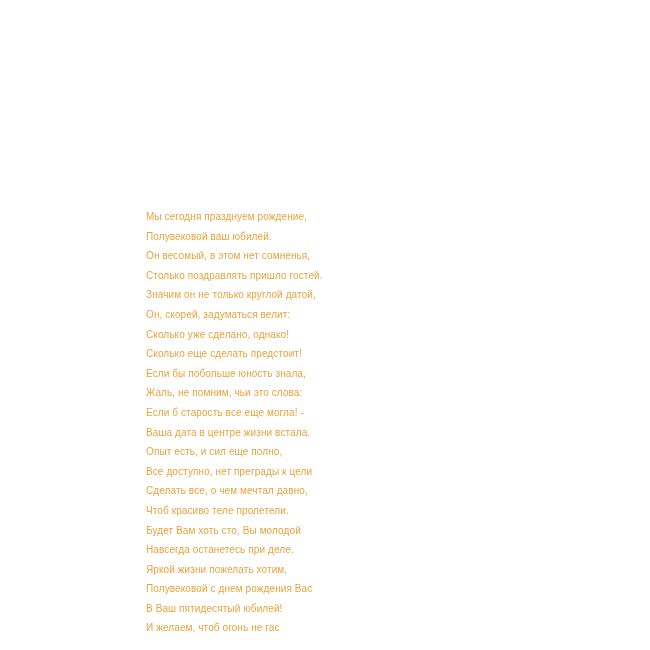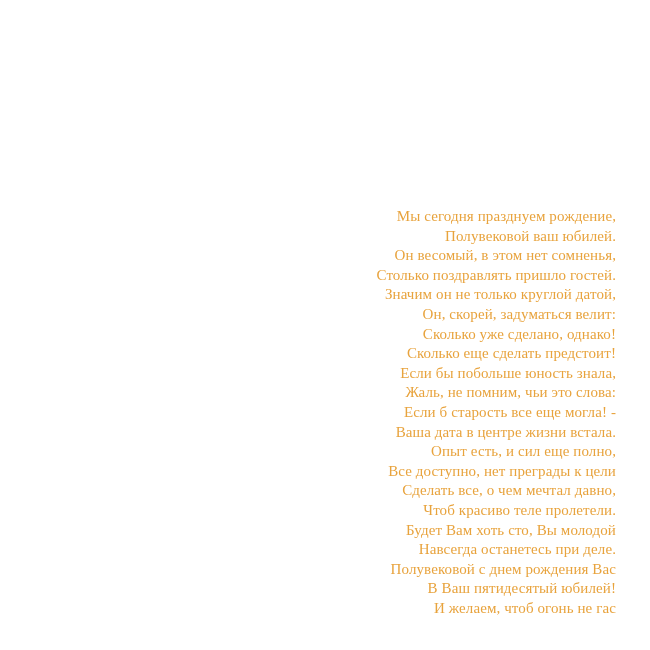--- a/index.html
+++ b/index.html
@@ -23,26 +23,25 @@
     background: #ffffff;
   }
   #poem {
     position: absolute;
     left: 146px;
     top: 207px;
     width: 470px;
   }
   #poem .line {
     color: #e8a33d;
-    font-family: Liberation Serif, serif;
-    font-size: 15px;
+    font-family: Liberation Sans, sans-serif;
+    font-size: 10px;
     line-height: 19.6px;
     white-space: pre;
     letter-spacing: 0.1px;
-    text-align: right;
   }
   #watermark {
     position: absolute;
     right: 16px;
     bottom: 14px;
     color: #e0a040;
     font-family: "DejaVu Serif", serif;
     font-style: italic;
     font-size: 25px;
     letter-spacing: 0.4px;
@@ -65,19 +64,20 @@
     <div class="line">Если бы побольше юность знала,</div>
     <div class="line">Жаль, не помним, чьи это слова:</div>
     <div class="line">Если б старость все еще могла! -</div>
     <div class="line">Ваша дата в центре жизни встала.</div>
     <div class="line">Опыт есть, и сил еще полно,</div>
     <div class="line">Все доступно, нет преграды к цели</div>
     <div class="line">Сделать все, о чем мечтал давно,</div>
     <div class="line">Чтоб красиво теле пролетели.</div>
     <div class="line">Будет Вам хоть сто, Вы молодой</div>
     <div class="line">Навсегда останетесь при деле.</div>
+    <div class="line">Яркой жизни пожелать хотим,</div>
     <div class="line">Полувековой с днем рождения Вас</div>
     <div class="line">В Ваш пятидесятый юбилей!</div>
     <div class="line">И желаем, чтоб огонь не гас</div>
   </div>
 
 
 </div>
 
 </body></html>

